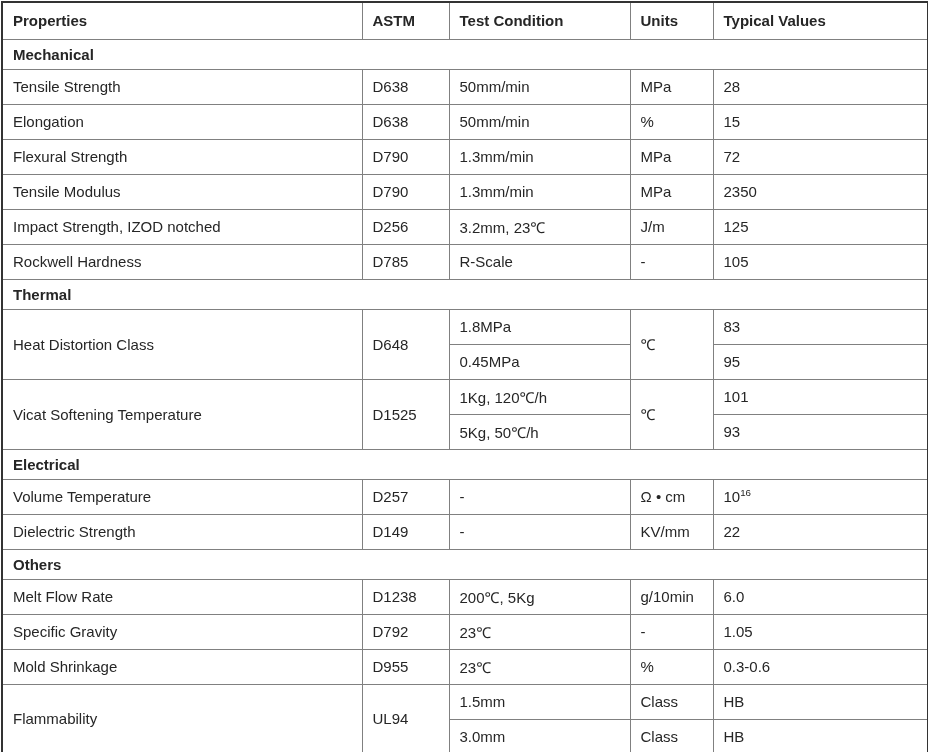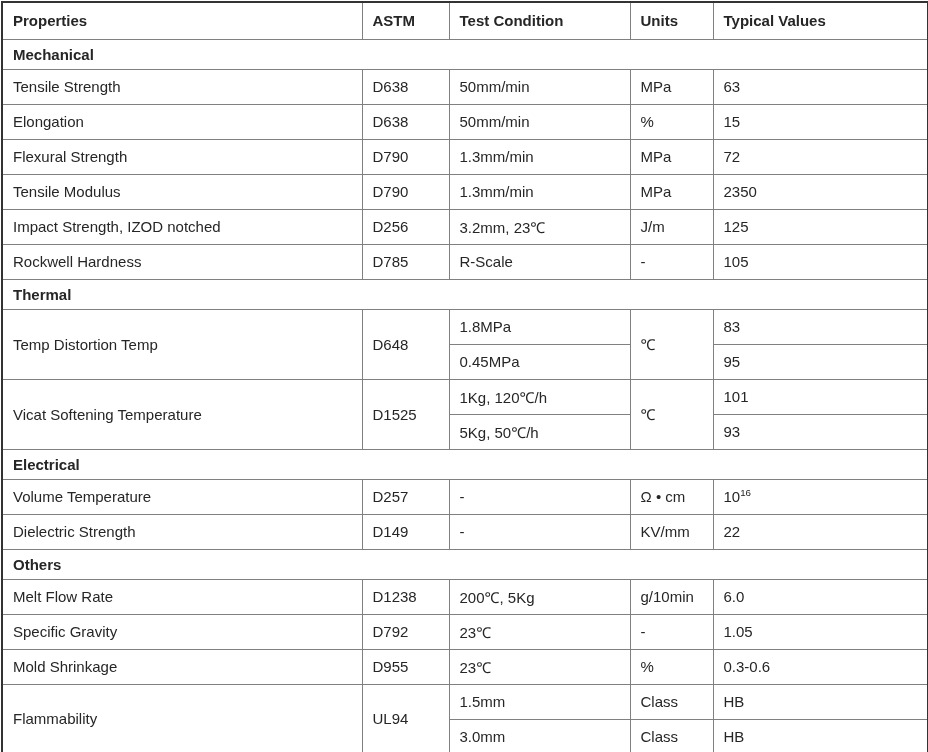--- a/index.html
+++ b/index.html
@@ -78,21 +78,21 @@
     </tr>
 
     <tr class="row-section">
       <td class="section-cell" colspan="5">Mechanical</td>
     </tr>
     <tr class="row-data">
       <td>Tensile Strength</td>
       <td>D638</td>
       <td>50mm/min</td>
       <td>MPa</td>
-      <td>63</td>
+      <td>28</td>
     </tr>
     <tr class="row-data">
       <td>Elongation</td>
       <td>D638</td>
       <td>50mm/min</td>
       <td>%</td>
       <td>15</td>
     </tr>
     <tr class="row-data">
       <td>Flexural Strength</td>
@@ -120,21 +120,21 @@
       <td>D785</td>
       <td>R-Scale</td>
       <td>-</td>
       <td>105</td>
     </tr>
 
     <tr class="row-section">
       <td class="section-cell" colspan="5">Thermal</td>
     </tr>
     <tr class="row-data">
-      <td rowspan="2">Temp Distortion Temp</td>
+      <td rowspan="2">Heat Distortion Class</td>
       <td rowspan="2">D648</td>
       <td>1.8MPa</td>
       <td rowspan="2">℃</td>
       <td>83</td>
     </tr>
     <tr class="row-data">
       <td>0.45MPa</td>
       <td>95</td>
     </tr>
     <tr class="row-data">

